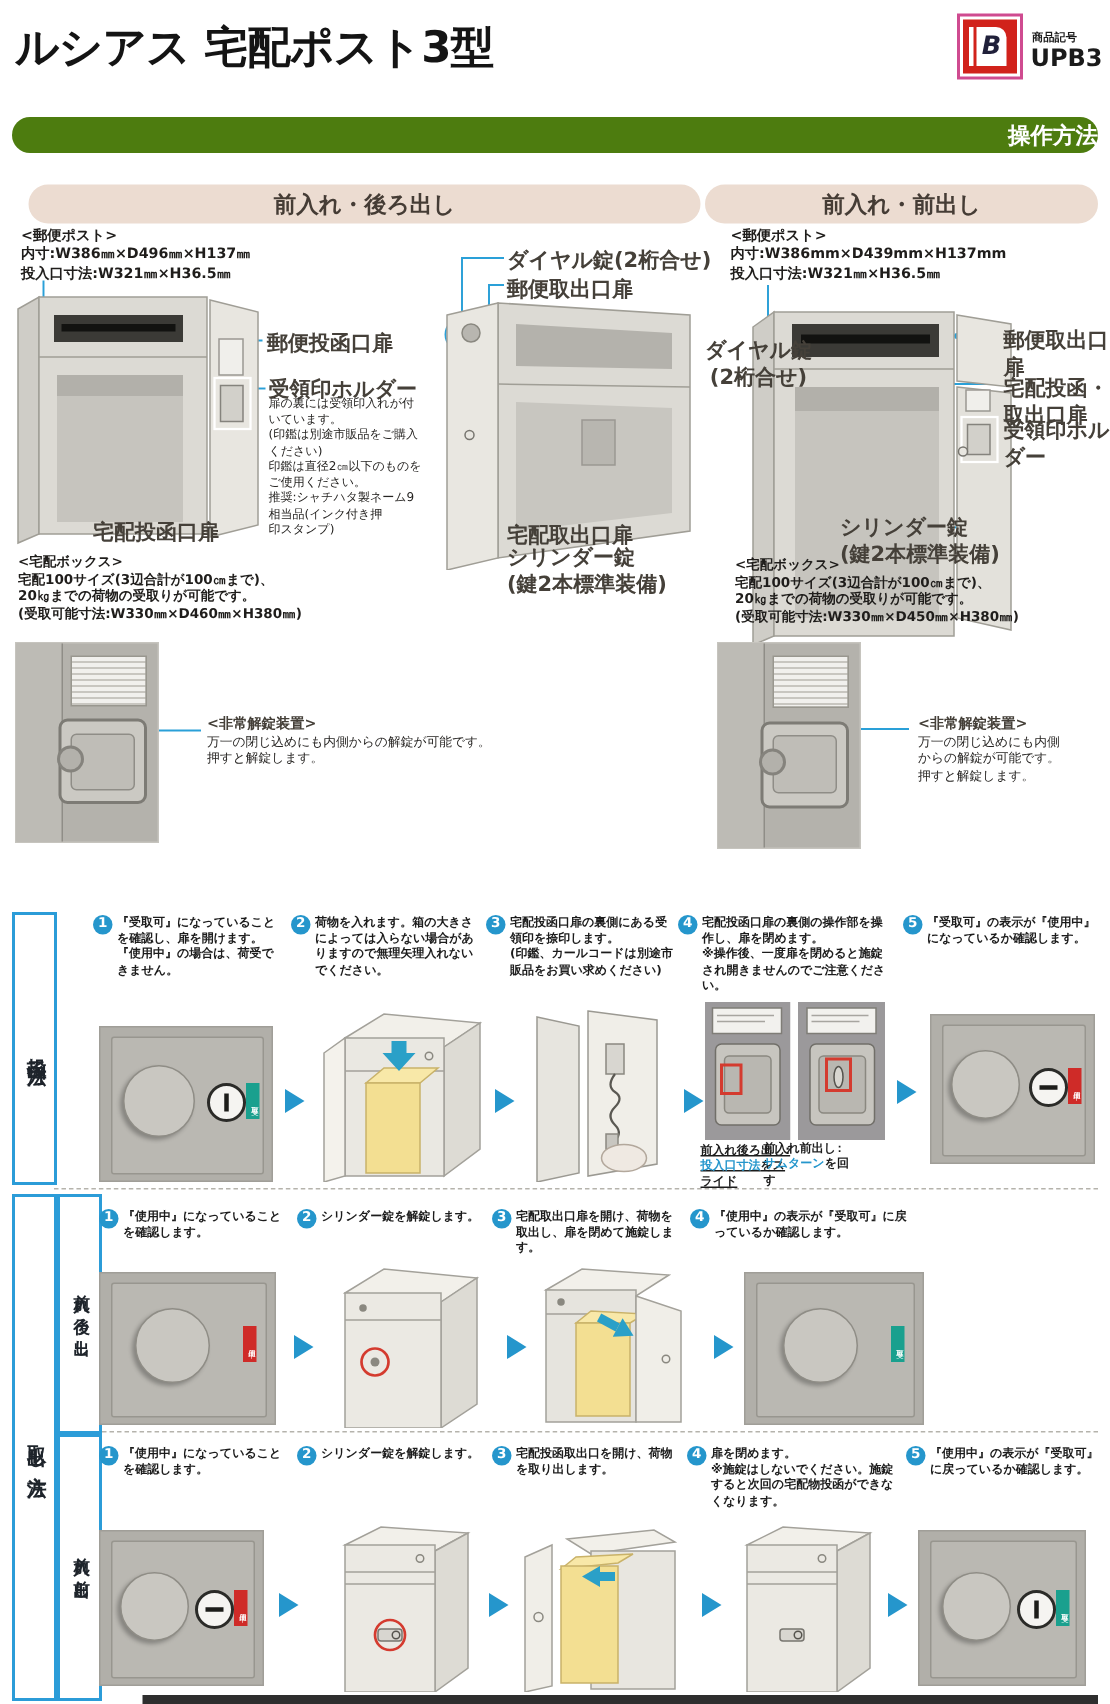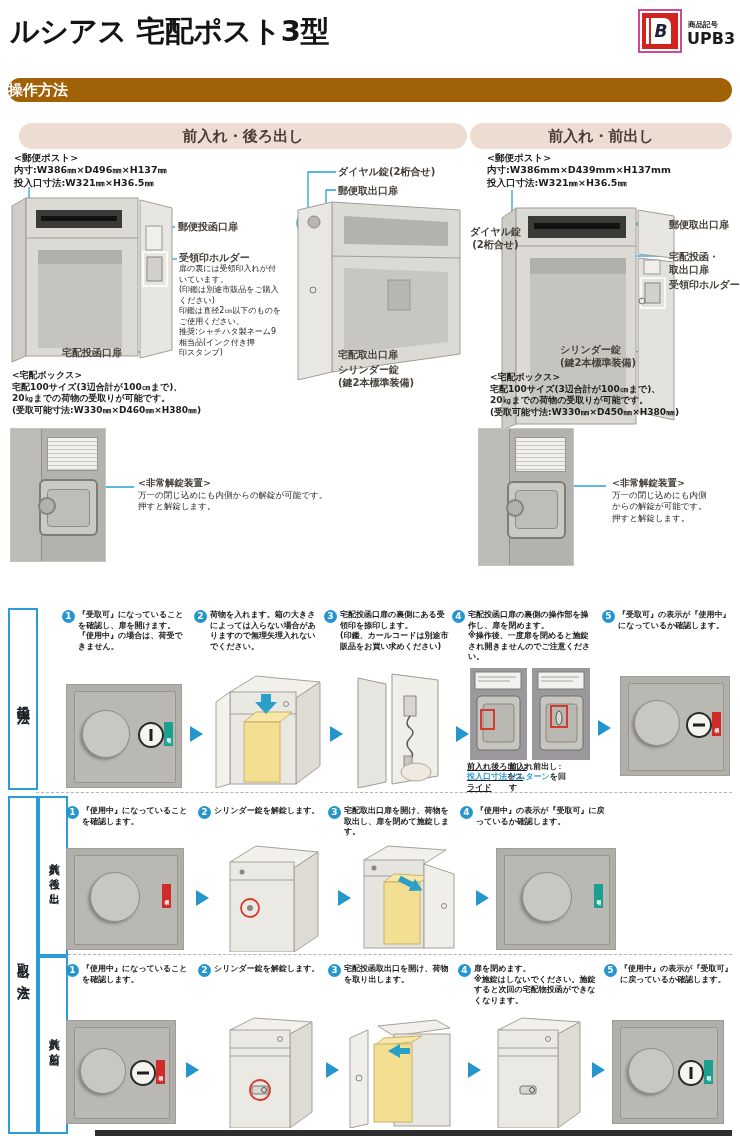--- a/index.html
+++ b/index.html
@@ -1,21 +1,21 @@
 <!DOCTYPE html>
 <html><head>
 <meta charset="utf-8">
 <style>
   html,body{margin:0;padding:0;background:#fff;font-family:"DejaVu Sans",sans-serif;}
   #page{position:relative;width:740px;height:1136px;background:#fff;overflow:hidden;}
   .abs{position:absolute;}
-  .banner{background:#a16207;color:#fff;font-weight:bold;font-size:15px;text-align:left;line-height:24px;border-radius:12px;height:24px;}
+  .banner{background:#4d7c0f;color:#fff;font-weight:bold;font-size:15px;text-align:right;line-height:24px;border-radius:12px;height:24px;}
   .subbanner{background:#ecdcd1;color:#453c35;font-weight:bold;font-size:15px;text-align:center;line-height:26px;border-radius:13px;height:26px;}
   .spec{font-size:9.5px;font-weight:bold;color:#1f1d1b;line-height:1.3;white-space:pre-line;}
-  .lbl{font-size:10px;font-weight:bold;color:#454039;line-height:1.25;white-space:pre-line;}
+  .lbl{font-size:14px;font-weight:bold;color:#454039;line-height:1.25;white-space:pre-line;}
   .desc{font-size:8px;color:#262422;line-height:1.32;white-space:pre-line;}
   .desc9{font-size:8.5px;color:#262422;line-height:1.35;white-space:pre-line;}
   .vbox{border:2px solid #2b9cd8;display:flex;align-items:center;justify-content:center;writing-mode:vertical-rl;text-orientation:upright;font-weight:bold;color:#1e242b;letter-spacing:2px;background:#fff;}
   .step{position:absolute;}
   .snum{position:absolute;left:0;top:0;width:13px;height:13px;border-radius:50%;background:#2596cc;color:#fff;font-size:9px;font-weight:bold;text-align:center;line-height:13px;}
   .stext{margin-left:16px;font-size:8px;font-weight:bold;color:#1c1c1c;line-height:1.32;white-space:pre-line;}
   .arr{width:0;height:0;border-left:13px solid #2596cc;border-top:8px solid transparent;border-bottom:8px solid transparent;}
   .photo{background:#b1afa9;box-shadow:inset 0 0 0 1px #a09e98;}
   .pface{position:absolute;left:7%;top:7%;width:86%;height:86%;background:#bab8b2;border:1px solid #98968f;border-radius:2px;}
   .dial{position:absolute;border-radius:50%;background:#c9c7c1;border:1px solid #8f8d86;box-shadow:-2px 2px 3px rgba(0,0,0,.28);}

